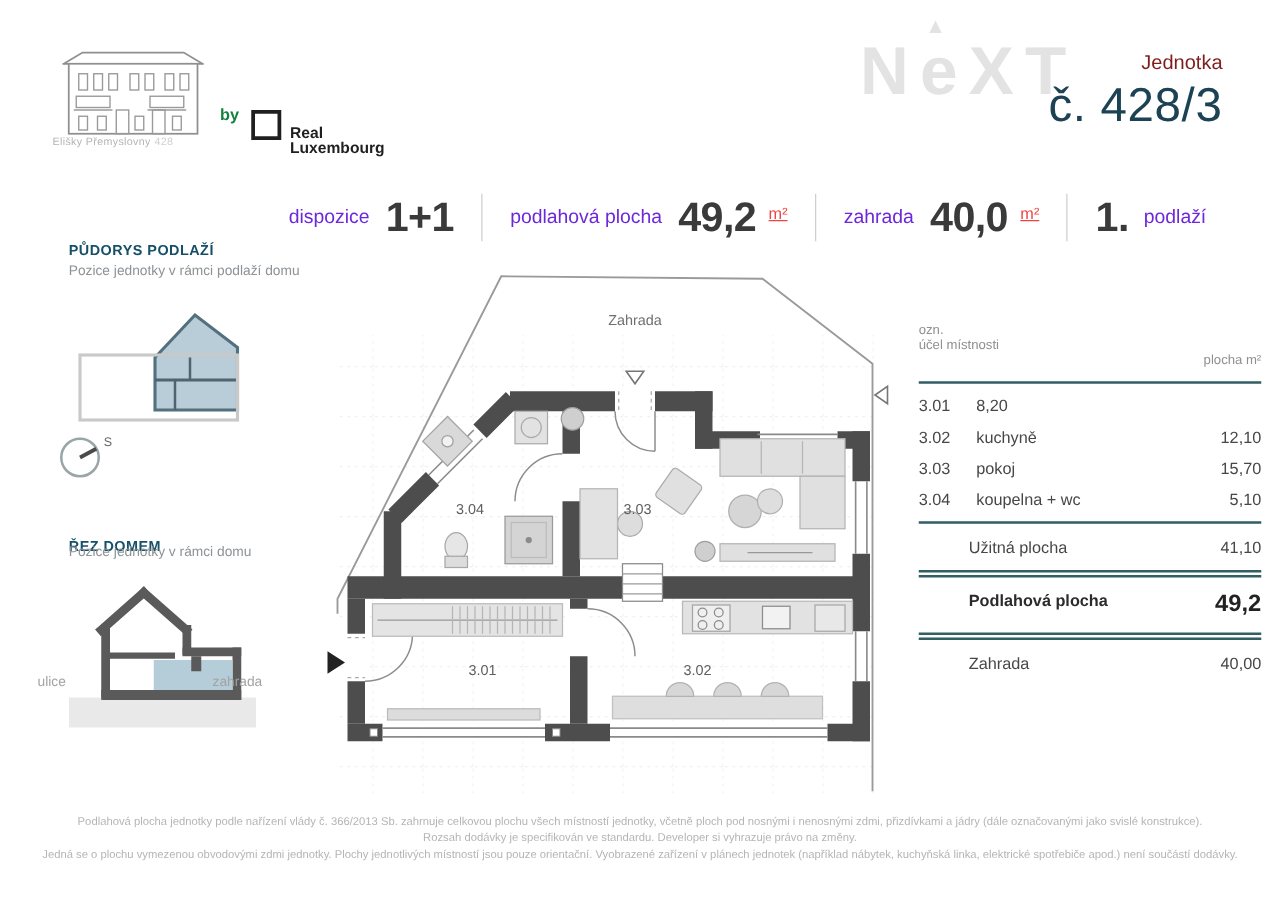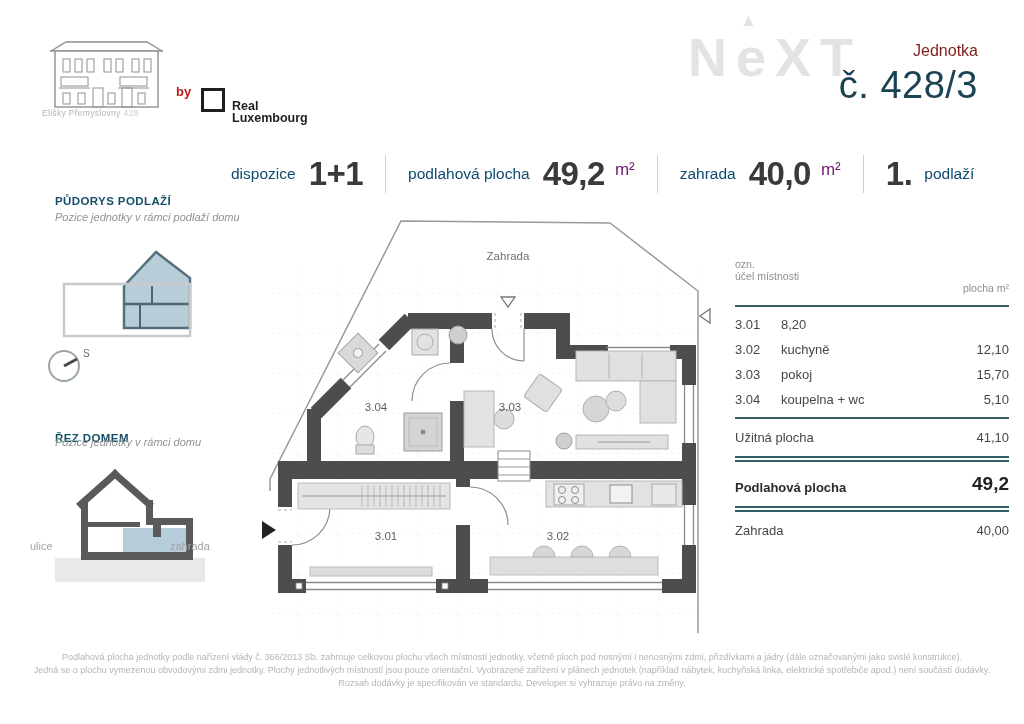--- a/index.html
+++ b/index.html
@@ -5,48 +5,48 @@
   * { margin:0; padding:0; box-sizing:border-box; }
   html,body { width:1024px; height:724px; background:#ffffff; overflow:hidden;
               font-family:"Liberation Sans", sans-serif; }
   .page { position:relative; width:1024px; height:724px; background:#fff; }
 
   
   .building-sketch { position:absolute; left:48px; top:38px; }
   .building-caption { position:absolute; left:42px; top:108px; width:130px;
                       font-size:8.5px; color:#b4b4b4; letter-spacing:.3px; }
   .building-caption .num { color:#cfcfcf; margin-left:3px; }
-  .by-label { position:absolute; left:176px; top:84px; font-size:13px; font-weight:bold; color:#b91c1c; }
+  .by-label { position:absolute; left:176px; top:84px; font-size:13px; font-weight:bold; color:#15803d; }
   .brand { position:absolute; left:201px; top:76px; display:flex; align-items:center; }
   .brand-square { width:24px; height:24px; border:3px solid #1f1f1f; margin-right:7px; }
   .brand-text { font-size:12.5px; font-weight:bold; color:#1f1f1f; line-height:12px;margin-top:24px; }
 
   .watermark { position:absolute; left:688px; top:26px; display:flex;
                font-size:54px; font-weight:800; color:#e3e3e3; letter-spacing:9px; }
   .watermark .wm-e { position:relative; }
   .watermark .wm-caret { position:absolute; left:4px; top:-15px; font-size:17px; letter-spacing:0; }
 
   .unit-block { position:absolute; right:46px; top:42px; text-align:right; }
   .unit-label { font-size:16px; color:#7f1d1d; }
   .unit-number { margin-top:4px; font-size:38px; font-weight:500; color:#1c4254; letter-spacing:.5px; }
 
   
   .specs { position:absolute; left:231px; top:150px; height:48px; display:flex; align-items:center; }
   .spec-item { display:flex; align-items:center; padding:0 22px; }
   .spec-item.divided { border-left:1px solid #cfcfcf; }
   .spec-item:first-child { padding-left:0; }
-  .spec-label { font-size:15.5px; color:#0c4a6e; margin-right:13px; white-space:nowrap; }
+  .spec-label { font-size:15.5px; color:#6d28d9; margin-right:13px; white-space:nowrap; }
   .spec-value { font-size:33px; font-weight:700; color:#3a3a3a; letter-spacing:-.5px; white-space:nowrap; }
-  .spec-unit { font-size:17px; color:#701a75; margin-left:10px; margin-top:-8px; }
+  .spec-unit { font-size:13px; color:#ef4444; margin-left:10px; margin-top:-8px;text-decoration:underline; }
   .spec-item .after-label { margin-right:16px; margin-left:12px; }
 
   
   .sb-title { position:absolute; left:55px; font-size:11.5px; font-weight:bold;
               color:#155068; letter-spacing:.4px; }
-  .sb-sub { position:absolute; left:55px; font-size:11px; color:#8d9296;font-style:italic; }
+  .sb-sub { position:absolute; left:55px; font-size:11px; color:#8d9296; }
   .t1 { top:195px; } .s1 { top:211px; }
   .t2 { top:432px; } .s2 { top:436px; }
   .miniplan { position:absolute; left:50px; top:238px; }
   .compass { position:absolute; left:44px; top:342px; }
   .section-icon { position:absolute; left:55px; top:462px; }
   .side-label { position:absolute; font-size:11px; color:#a3a3a3; }
   .lbl-ulice { left:30px; top:540px; }
   .lbl-zahrada { left:170px; top:540px; }
 
   
@@ -54,21 +54,21 @@
 
   
   .areas { position:absolute; left:735px; top:258px; width:274px; font-size:13px; color:#474747; }
   .a-head { display:flex; font-size:10.5px; color:#8f8f8f; padding-bottom:6px;flex-direction:column; }
   .a-row { display:flex; align-items:baseline; padding:5px 0; }
   .c-id { width:46px; }
   .c-name { flex:1; }
   .c-area { text-align:right; }
   .rule { border-top:2px solid #315e63; margin:5px 0; }
   .rule-double { height:6px; border-top:2px solid #315e63; border-bottom:2px solid #315e63; margin:5px 0; }
-  .a-sum { display:flex; align-items:flex-end; padding:6px 0; }
+  .a-sum { display:flex; align-items:flex-start; padding:6px 0;margin-left:40px; }
   .a-sum .c-name { font-size:13px; }
   .a-sum.bold .c-name { font-weight:bold; color:#2b2b2b; }
   .a-sum.bold .c-area { font-weight:bold; font-size:19px; color:#222; }
 
   
   .footer { position:absolute; left:0; top:651px; width:1024px; text-align:center;
             font-size:9px; line-height:13px; color:#b5b5b5; }
 </style>
 </head>
 <body>
@@ -401,17 +401,17 @@
     </div>
     <div class="rule-double"></div>
     <div class="a-sum">
       <span class="c-name">Zahrada</span>
       <span class="c-area">40,00</span>
     </div>
   </div>
 
   <div class="footer">
     <div>Podlahová plocha jednotky podle nařízení vlády č. 366/2013 Sb. zahrnuje celkovou plochu všech místností jednotky, včetně ploch pod nosnými i nenosnými zdmi, přizdívkami a jádry (dále označovanými jako svislé konstrukce).</div>
+    <div>Rozsah dodávky je specifikován ve standardu. Developer si vyhrazuje právo na změny.</div>
     <div>Jedná se o plochu vymezenou obvodovými zdmi jednotky. Plochy jednotlivých místností jsou pouze orientační. Vyobrazené zařízení v plánech jednotek (například nábytek, kuchyňská linka, elektrické spotřebiče apod.) není součástí dodávky.</div>
-    <div>Rozsah dodávky je specifikován ve standardu. Developer si vyhrazuje právo na změny.</div>
   </div>
 
 </div>
 
 </body></html>

